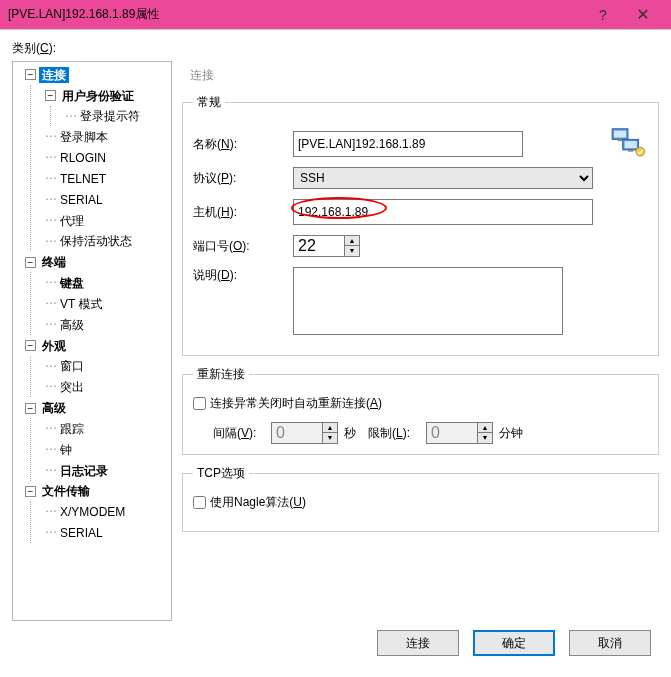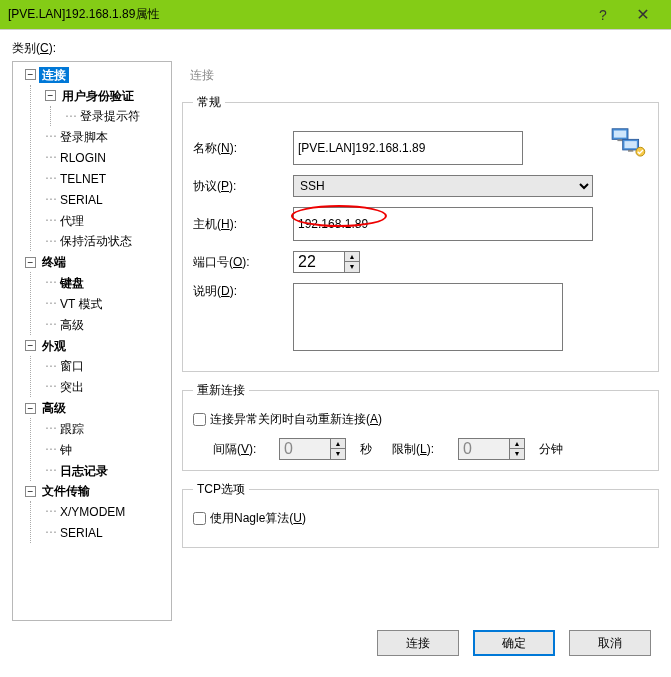--- a/index.html
+++ b/index.html
@@ -1,17 +1,17 @@
 <!DOCTYPE html>
 <html><head>
 <meta charset="utf-8">
 <style>
 * { box-sizing: border-box; margin: 0; padding: 0; }
 body { font-family: "Microsoft YaHei", "SimSun", sans-serif; font-size: 12px; background: #fff; width: 671px; height: 677px; overflow: hidden; }
-.titlebar { height: 30px; border-bottom: 1px solid #ccc; display: flex; align-items: center; padding: 0 8px; background: #84cc16; }
+.titlebar { height: 30px; border-bottom: 1px solid #ccc; display: flex; align-items: center; padding: 0 8px; background: #ec4899; }
 .titlebar-title { flex: 1; font-size: 12px; }
 .titlebar-btn { width: 40px; text-align: center; font-size: 14px; cursor: pointer; color: #333; }
 .titlebar-close { font-size: 16px; }
 .content { padding: 10px 12px 0 12px; height: 590px; }
 .cat-label { margin-bottom: 4px; display: block; }
 .cat-label u { text-decoration: underline; }
 .main-cols { display: flex; gap: 10px; height: 560px; }
 .tree-panel { width: 160px; border: 1px solid #b8b8b8; background: #fff; overflow-y: auto; overflow-x: hidden; padding: 2px 8px; }
 .tree ul { list-style: none; padding-left: 14px; }
 .tree > ul { padding-left: 4px; }
@@ -21,36 +21,36 @@
 .tree-label.bold { font-weight: bold; }
 .tree-label.selected { background: #0078d7; color: #fff; }
 .tree-dots { color: #999; display: inline-block; width: 12px; }
 .right-panel { flex: 1; display: flex; flex-direction: column; }
 .panel-header { color: #888; padding: 6px 0 10px 8px; font-size: 12px; }
 fieldset { border: 1px solid #ccc; margin-bottom: 10px; padding: 12px 10px 10px 10px; position: relative; }
 fieldset legend { padding: 0 4px; font-size: 12px; }
 .form-row { display: flex; align-items: center; margin-bottom: 10px; min-height: 22px; margin-top: 8px; }
 .form-row .lbl { width: 100px; }
 .form-row .lbl u { text-decoration: underline; }
-input[type=text].field { border: 1px solid #7a7a7a; height: 34px; padding: 12px 4px; font-size: 12px; }
+input[type=text].field { border: 1px solid #7a7a7a; height: 26px; padding: 12px 4px; font-size: 12px; }
 input.name-field { width: 230px; }
 select.field { border: 1px solid #7a7a7a; height: 22px; width: 300px; background: #e8e8e8; font-size: 12px; padding: 0 2px; }
 .host-wrap { position: relative; display: inline-block; }
 input.host-field { width: 300px; }
 .red-oval { position: absolute; border: 2px solid #e00; border-radius: 50%/50%; width: 96px; height: 22px; left: -2px; top: -2px; pointer-events: none; }
 .spinner { display: inline-flex; border: 1px solid #7a7a7a; height: 22px; }
 .spinner input { border: none; width: 50px; padding: 0 4px; font-size: 16px; }
 .spinner .spin-btns { display: flex; flex-direction: column; border-left: 1px solid #7a7a7a; }
 .spinner .spin-btns span { width: 14px; height: 10px; font-size: 7px; text-align: center; line-height: 10px; background: #e8e8e8; cursor: pointer; }
 .spinner .spin-btns span:first-child { border-bottom: 1px solid #7a7a7a; }
 textarea.desc { width: 270px; height: 68px; border: 1px solid #7a7a7a; resize: none; font-size: 12px; padding: 2px; }
 .icon-computers { width: 36px; height: 30px; position: absolute; right: 12px; top: 16px; }
 .checkbox-row { display: flex; align-items: center; gap: 4px; margin-bottom: 10px; }
 .checkbox-row input { width: 13px; height: 13px; }
-.interval-row { display: flex; align-items: center; gap: 8px; padding-left: 20px; }
+.interval-row { display: flex; align-items: center; padding-left: 20px; }
 .interval-row .lbl2 { width: 58px; }
 .spinner.disabled input { background: #f0f0f0; color: #888; }
 .unit { margin: 0 12px 0 6px; }
 .footer { height: 46px; border-top: 0; display: flex; justify-content: flex-end; align-items: center; gap: 14px; padding-right: 20px; }
 .footer button { width: 82px; height: 26px; border: 1px solid #888; background: #e8e8e8; font-size: 12px; cursor: pointer; }
 .footer button.primary { border: 2px solid #0078d7; }
 .tree-vline { border-left: 1px dotted #aaa; margin-left: 5px; padding-left: 8px; }
 </style>
 </head>
 <body>

